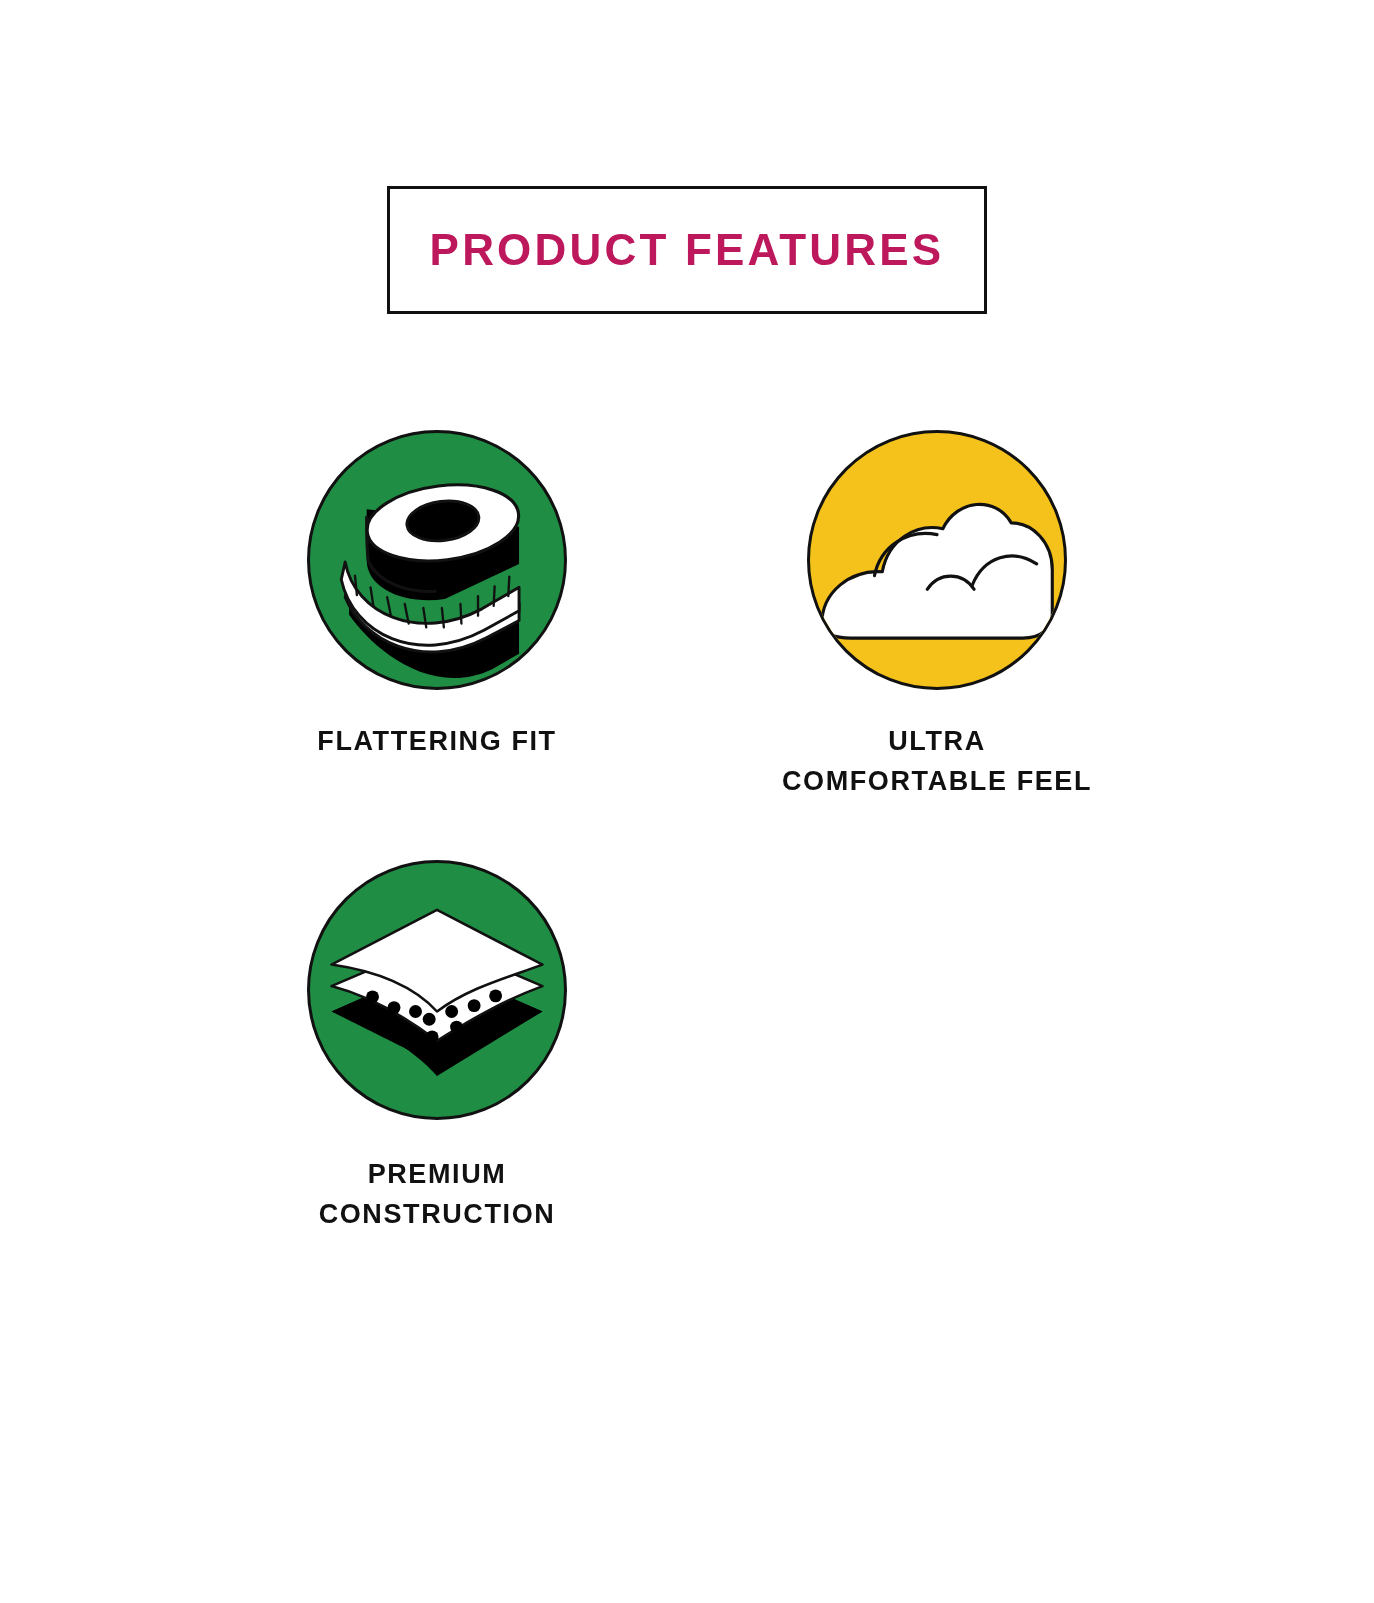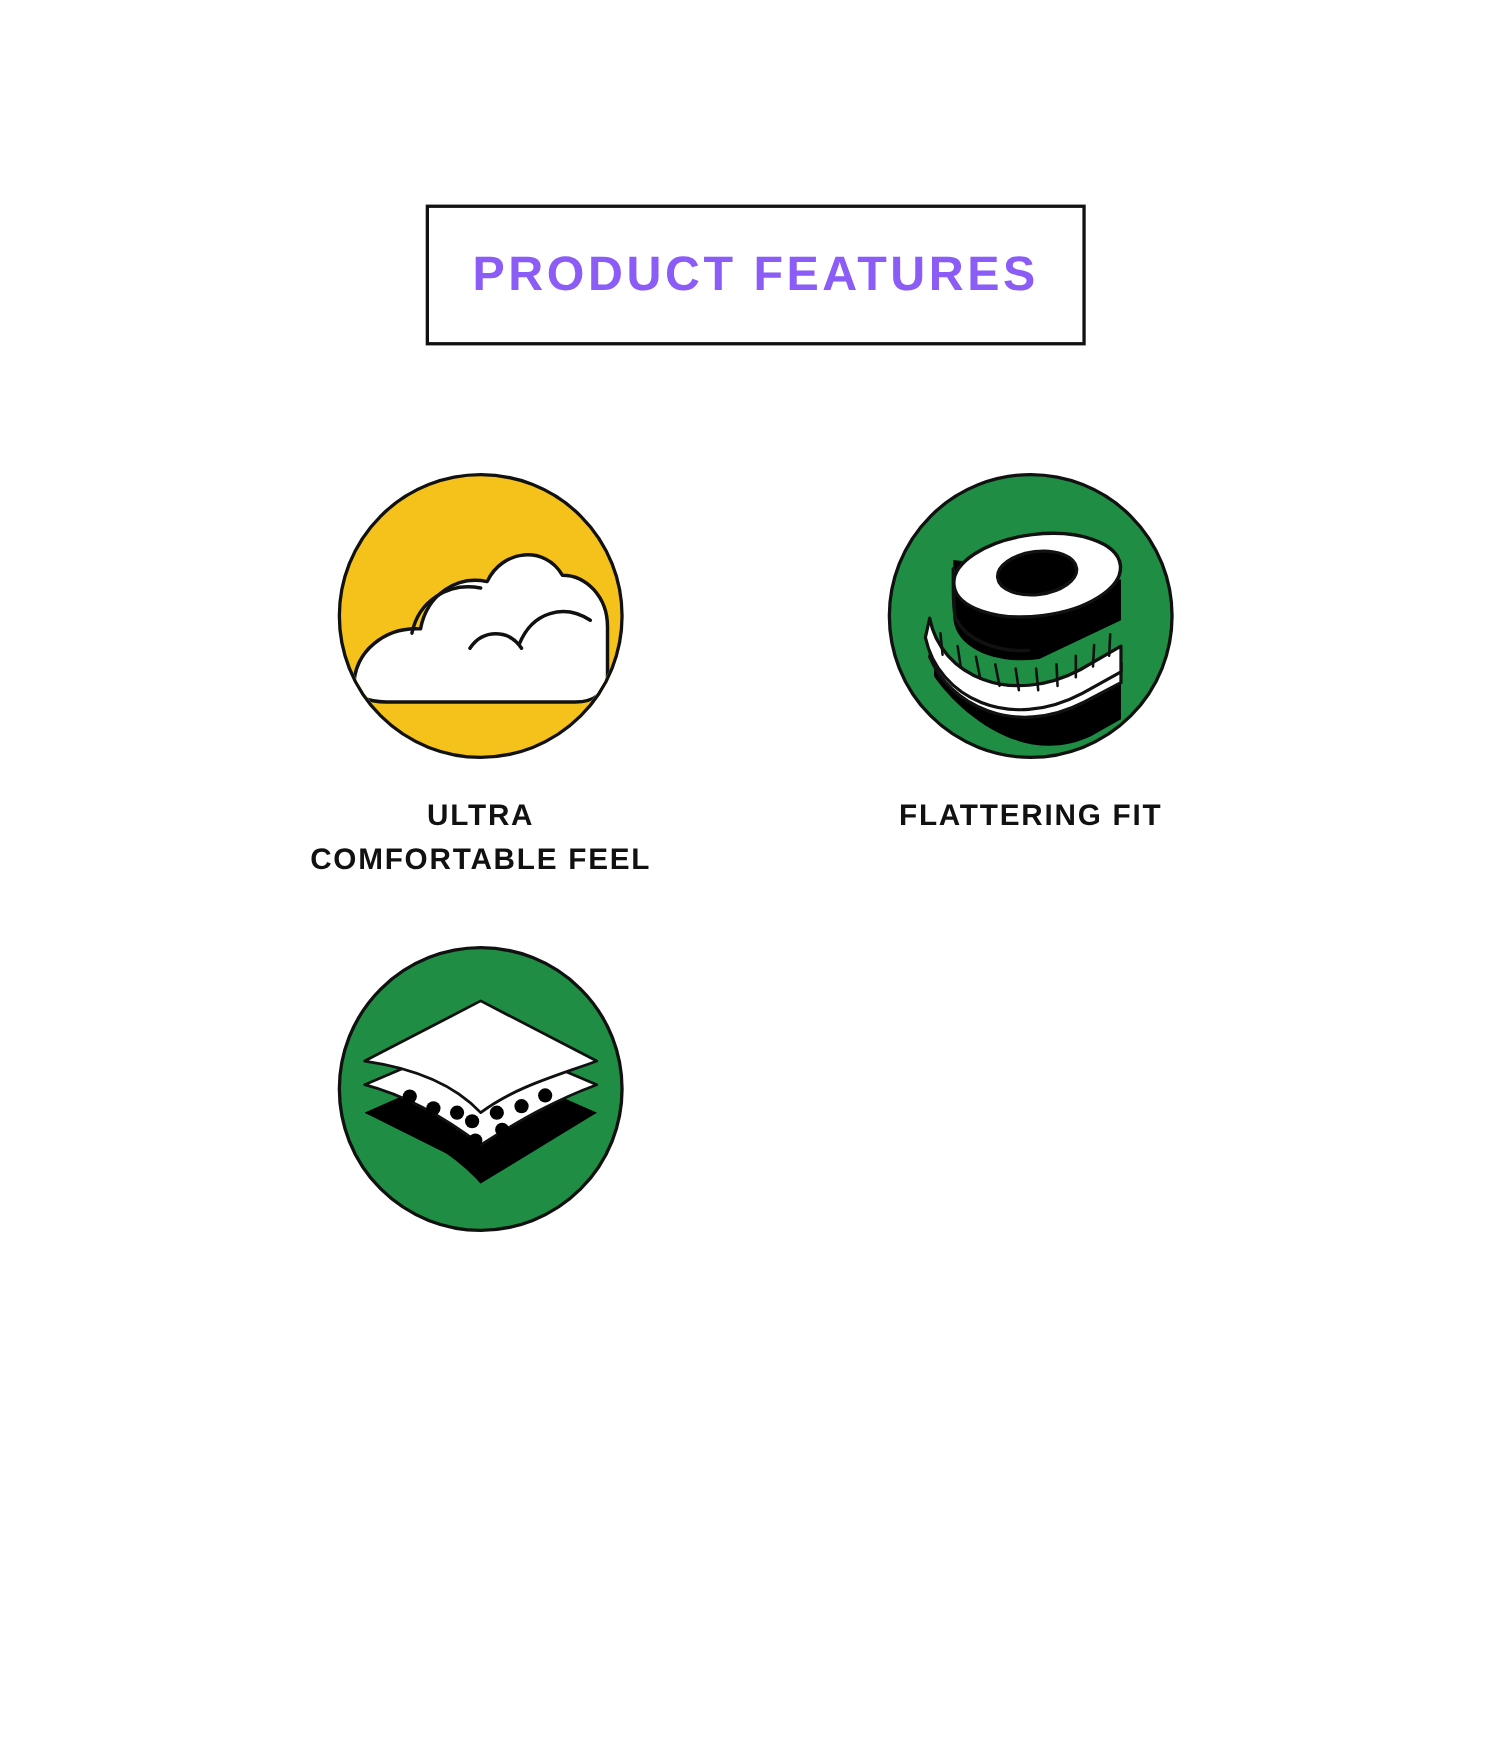--- a/index.html
+++ b/index.html
@@ -42,21 +42,21 @@
     display: flex;
     align-items: center;
     justify-content: center;
     background: #ffffff;
   }
   .title-text {
     font-size: 44px;
     font-weight: 700;
     letter-spacing: 3.2px;
     line-height: 1;
-    color: #8b5cf6;
+    color: #be185d;
     white-space: nowrap;
   }
 
   
   .grid {
     position: absolute;
     left: 187px;
     top: 430px;
     width: 1000px;
   }
@@ -115,44 +115,20 @@
 
   <div class="title-wrap">
     <div class="title-box">
       <div class="title-text">PRODUCT FEATURES</div>
     </div>
   </div>
 
   <div class="grid">
 
     <div class="row row-1">
-
-      <div class="cell">
-        <div class="badge" style="background:#F5C21C;">
-          <svg viewBox="0 0 260 260">
-
-            <path d="M12 196
-                     C 12 162, 42 140, 74 142
-                     C 80 110, 108 92, 136 98
-                     C 150 68, 190 64, 206 92
-                     C 228 92, 248 112, 248 140
-                     L 248 186
-                     C 248 200, 236 210, 218 210
-                     L 42 210
-                     C 24 210, 12 204, 12 196 Z" fill="#ffffff" stroke="#111111" stroke-width="3.2" stroke-linejoin="round"></path>
-
-            <path d="M66 146 C 72 116, 100 98, 130 104" fill="none" stroke="#111111" stroke-width="3.2" stroke-linecap="round"></path>
-
-            <path d="M120 160 C 132 142, 156 142, 168 160" fill="none" stroke="#111111" stroke-width="3.2" stroke-linecap="round"></path>
-
-            <path d="M166 156 C 178 126, 208 118, 232 134" fill="none" stroke="#111111" stroke-width="3.2" stroke-linecap="round"></path>
-          </svg>
-        </div>
-        <div class="caption">ULTRA COMFORTABLE FEEL</div>
-      </div>
 
       <div class="cell">
         <div class="badge" style="background:#1F8E44;">
           <svg viewBox="0 0 260 260">
 
             <path d="M40 152
                      C 62 216, 122 238, 186 206
                      L 214 190
                      L 214 226
                      L 186 242
@@ -189,20 +165,44 @@
 
             <ellipse cx="136" cy="92" rx="78" ry="38" fill="#ffffff" stroke="#111111" stroke-width="3.2" transform="rotate(-7 136 92)"></ellipse>
 
             <ellipse cx="136" cy="90" rx="37" ry="20" fill="#000000" stroke="#111111" stroke-width="3" transform="rotate(-7 136 90)"></ellipse>
 
             <path d="M58 86 C 58 112, 58 122, 60 132
                      C 70 152, 98 164, 128 162" fill="none" stroke="#111111" stroke-width="3.2" stroke-linecap="round"></path>
           </svg>
         </div>
         <div class="caption caption-2">FLATTERING FIT</div>
+      </div>
+
+      <div class="cell">
+        <div class="badge" style="background:#F5C21C;">
+          <svg viewBox="0 0 260 260">
+
+            <path d="M12 196
+                     C 12 162, 42 140, 74 142
+                     C 80 110, 108 92, 136 98
+                     C 150 68, 190 64, 206 92
+                     C 228 92, 248 112, 248 140
+                     L 248 186
+                     C 248 200, 236 210, 218 210
+                     L 42 210
+                     C 24 210, 12 204, 12 196 Z" fill="#ffffff" stroke="#111111" stroke-width="3.2" stroke-linejoin="round"></path>
+
+            <path d="M66 146 C 72 116, 100 98, 130 104" fill="none" stroke="#111111" stroke-width="3.2" stroke-linecap="round"></path>
+
+            <path d="M120 160 C 132 142, 156 142, 168 160" fill="none" stroke="#111111" stroke-width="3.2" stroke-linecap="round"></path>
+
+            <path d="M166 156 C 178 126, 208 118, 232 134" fill="none" stroke="#111111" stroke-width="3.2" stroke-linecap="round"></path>
+          </svg>
+        </div>
+        <div class="caption">ULTRA COMFORTABLE FEEL</div>
       </div>
 
     </div>
 
     <div class="row row-2">
 
       <div class="cell">
         <div class="badge" style="background:#1F8E44;">
           <svg viewBox="0 0 260 260">
 
@@ -224,19 +224,20 @@
               <circle cx="190" cy="136" r="6.6"></circle>
               <circle cx="150" cy="168" r="6.6"></circle>
               <circle cx="125" cy="178" r="6.6"></circle>
             </g>
 
             <path d="M22 104 L130 48 L238 104
                      C 200 118, 162 128, 130 152
                      C 104 124, 64 110, 22 104 Z" fill="#ffffff" stroke="#111111" stroke-width="2.6" stroke-linejoin="round"></path>
           </svg>
         </div>
+        <div class="caption caption-3">PREMIUM CONSTRUCTION</div>
       </div>
 
 
     </div>
 
   </div>
 </div>
 
 </body></html>

